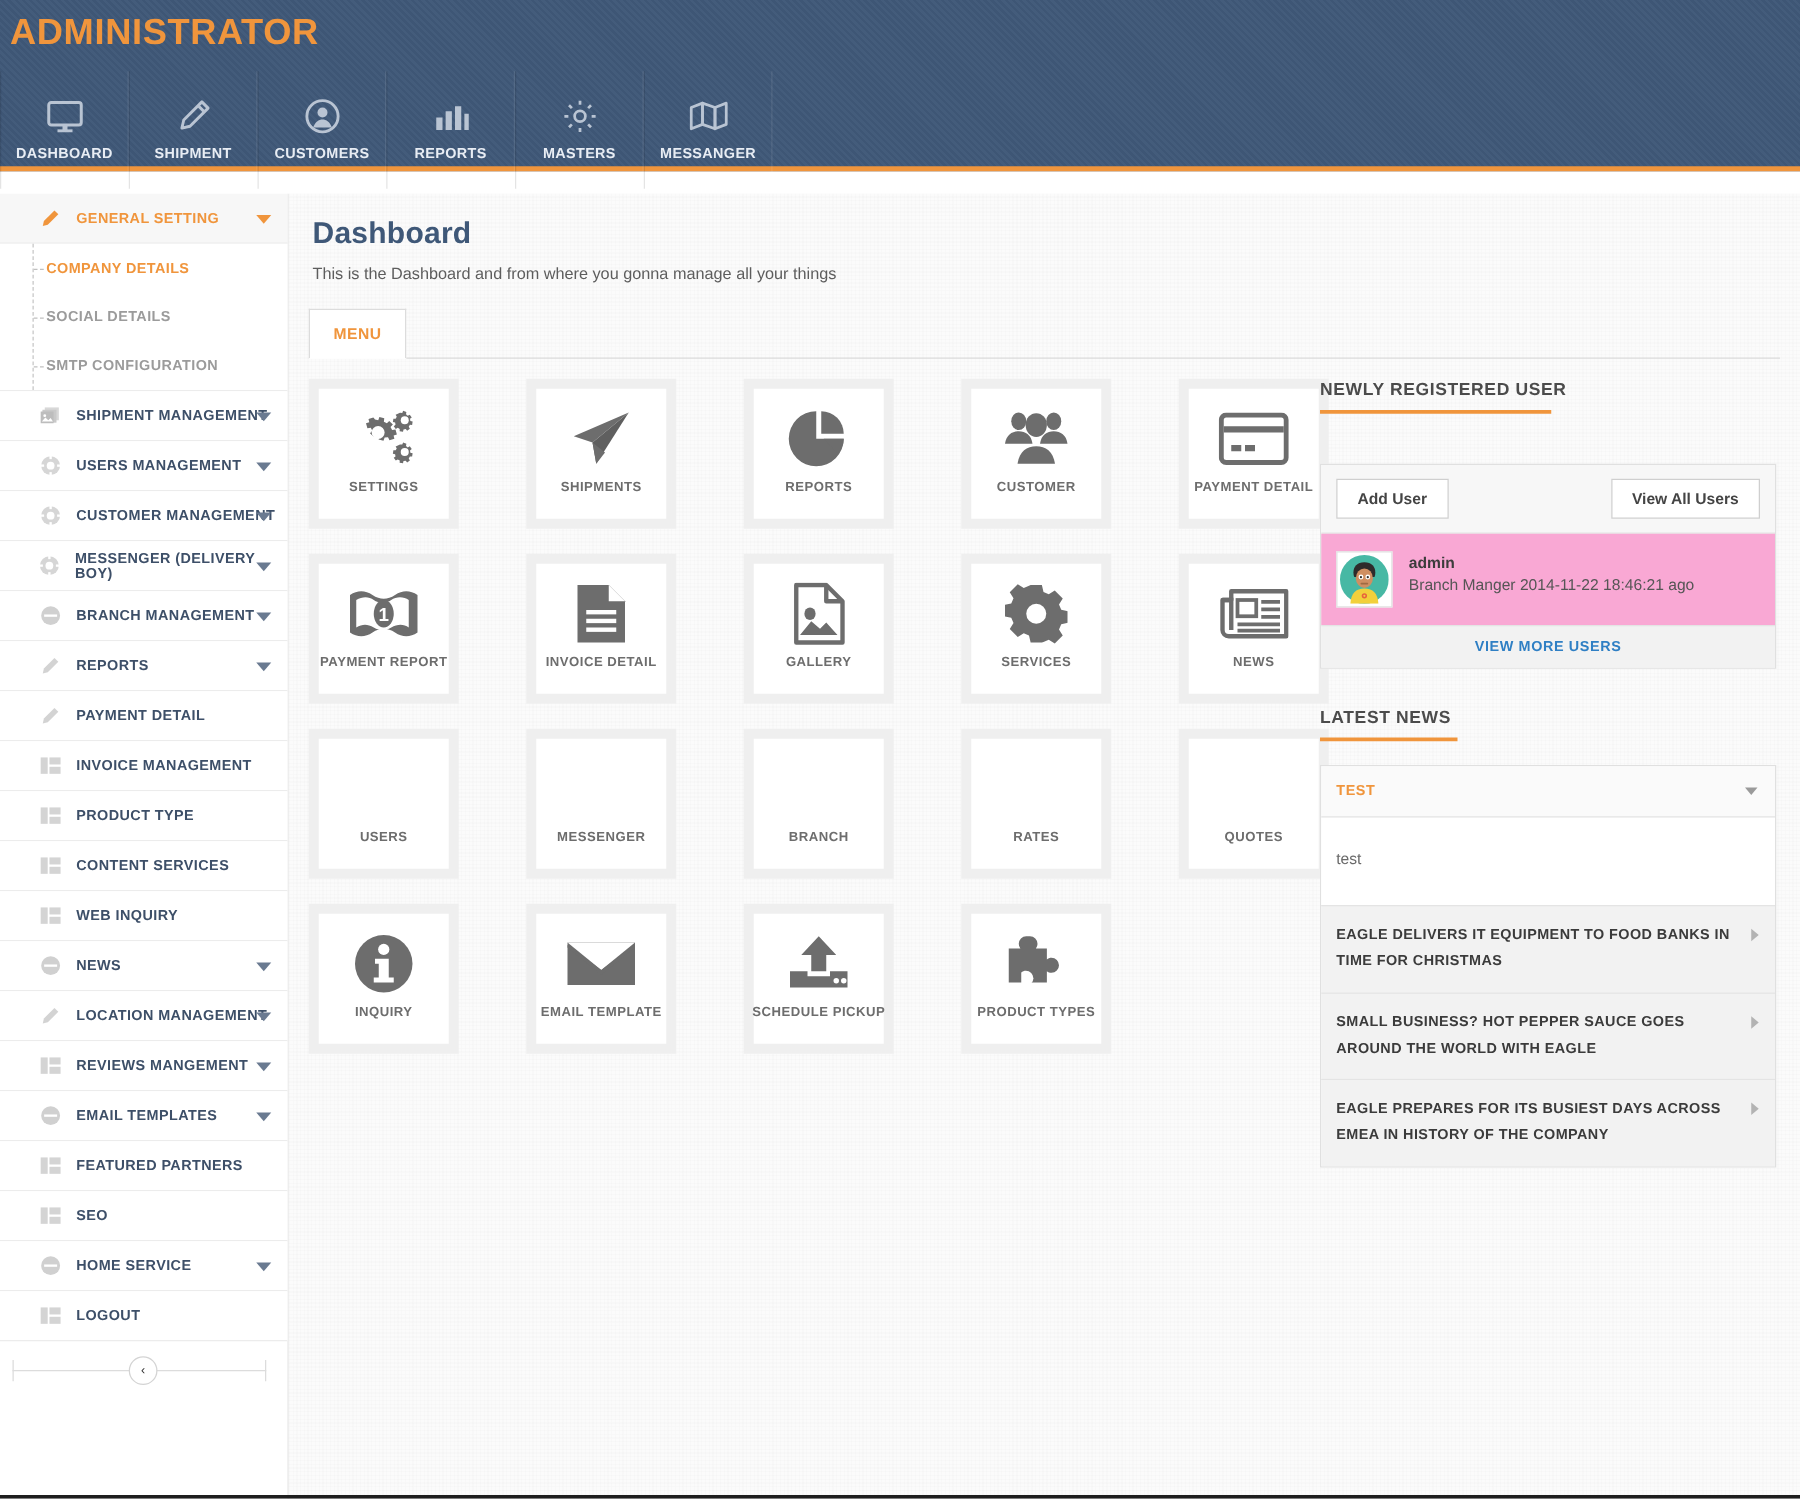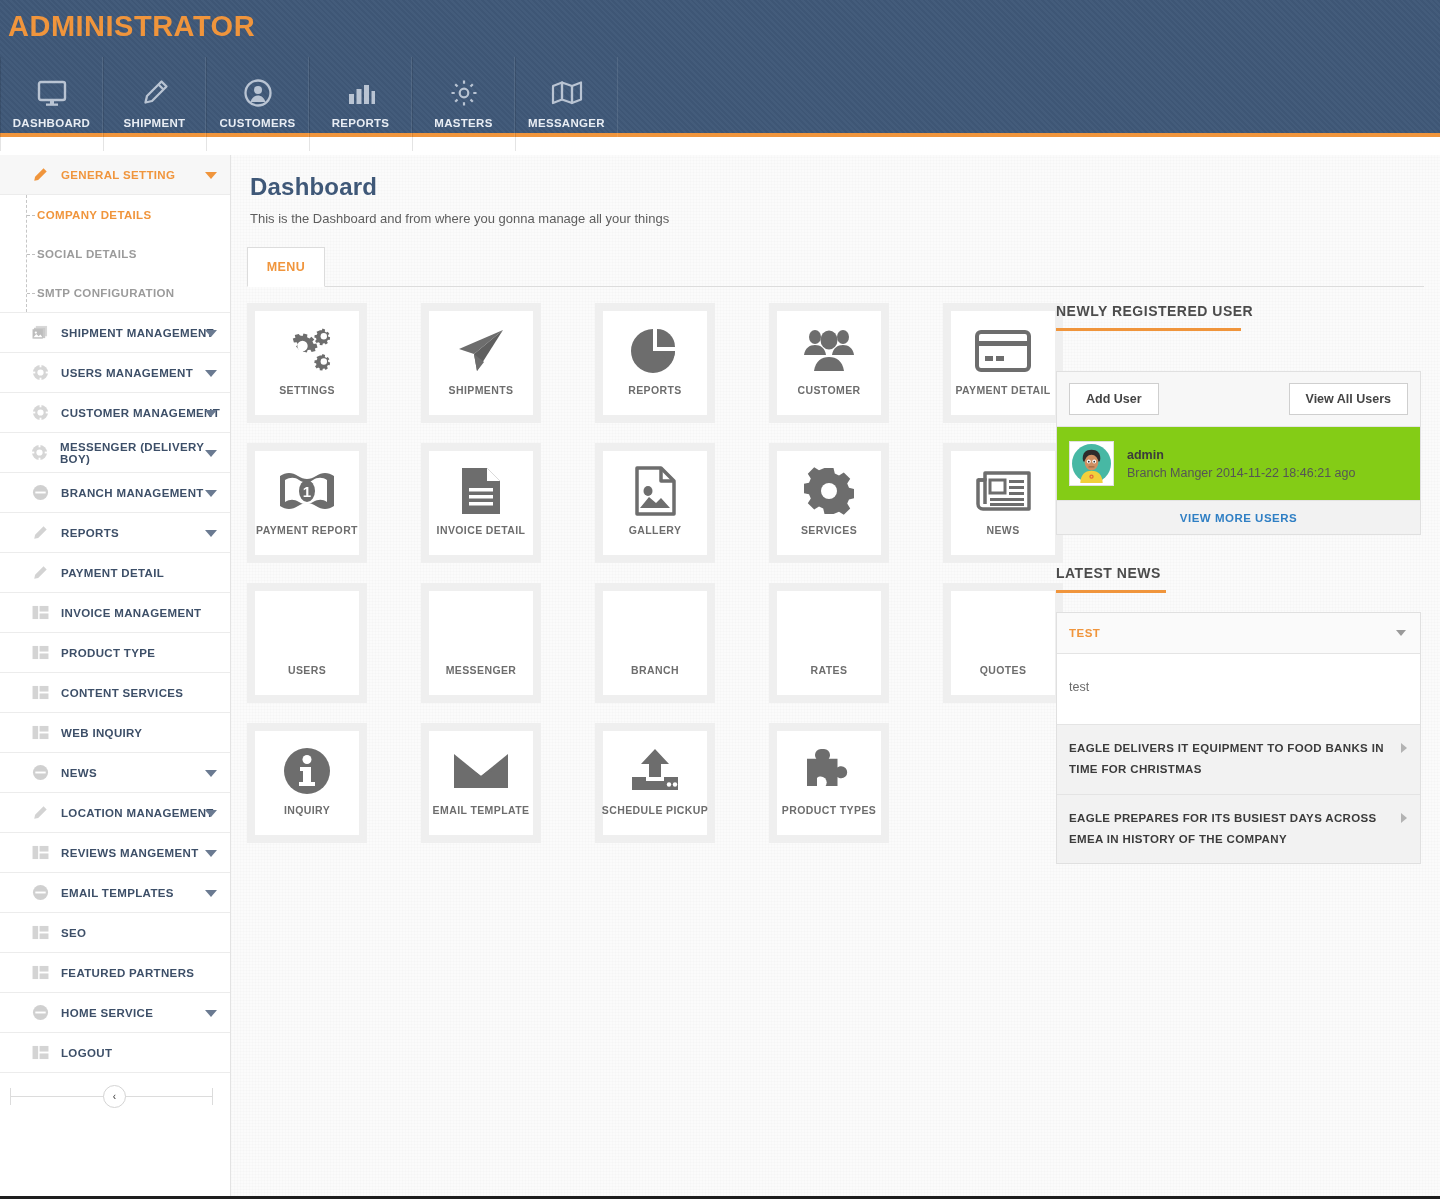--- a/index.html
+++ b/index.html
@@ -153,21 +153,21 @@
 
   .userbox { border:1px solid #e0e0e0; background:#fff;margin-top:40px; }
   .userbox-head {
     height:55px; background:#f7f7f7; border-bottom:1px solid #e4e4e4;
     display:flex; align-items:center; justify-content:space-between; padding:0 12px;
   }
   .btn {
     background:#fff; border:1px solid #cfcfcf; padding:8px 16px;
     font-size:12.5px; font-weight:bold; color:#444; cursor:pointer;
   }
-  .userrow { display:flex; padding:14px 12px 14px 12px; background:#84cc16;align-items:center; }
+  .userrow { display:flex; padding:14px 12px 14px 12px; background:#f9a8d4; }
   .avatar {
     width:45px; height:45px; border:1px solid #e0e0e0; background:#fff; padding:2px;
     flex:none;
   }
   .avatar svg { display:block; }
   .uinfo { margin-left:13px; }
   .uname { font-size:12.5px; font-weight:bold; color:#3c3c3c; line-height:1.45; }
   .umeta { font-size:12.5px; color:#555; line-height:1.45; max-width:255px; }
   .viewmore {
     height:34px; background:#f2f2f2; border-top:1px solid #e4e4e4;
@@ -495,32 +495,32 @@
     </div>
 
     <div class="side-item">
       <span class="sicon">
         <svg width="17" height="15" viewBox="0 0 18 16">
             <rect x="0.5" y="1" width="6" height="14" fill="#d4d4d4"></rect>
             <rect x="8" y="1" width="9.5" height="6" fill="#d4d4d4"></rect>
             <rect x="8" y="9" width="9.5" height="6" fill="#d4d4d4"></rect>
           </svg>
       </span>
-      <span class="slabel">SEO</span>
+      <span class="slabel">FEATURED PARTNERS</span>
     </div>
 
     <div class="side-item">
       <span class="sicon">
         <svg width="17" height="15" viewBox="0 0 18 16">
             <rect x="0.5" y="1" width="6" height="14" fill="#d4d4d4"></rect>
             <rect x="8" y="1" width="9.5" height="6" fill="#d4d4d4"></rect>
             <rect x="8" y="9" width="9.5" height="6" fill="#d4d4d4"></rect>
           </svg>
       </span>
-      <span class="slabel">FEATURED PARTNERS</span>
+      <span class="slabel">SEO</span>
     </div>
 
     <div class="side-item">
       <span class="sicon">
         <svg width="17" height="17" viewBox="0 0 18 18">
             <circle cx="9" cy="9" r="8" fill="#d0d0d0"></circle>
             <rect x="3.5" y="8" width="11" height="2" fill="#fff"></rect>
           </svg>
       </span>
       <span class="slabel">HOME SERVICE</span>
@@ -848,20 +848,24 @@
           <span class="acc-title">TEST</span>
           <span class="acc-caret"></span>
         </div>
         <div class="acc-body">test</div>
 
         <div class="news-item">
           <span class="ntext">EAGLE DELIVERS IT EQUIPMENT TO FOOD BANKS IN TIME FOR CHRISTMAS</span>
           <span class="narrow"></span>
         </div>
         <div class="news-item">
+          <span class="ntext">SMALL BUSINESS? HOT PEPPER SAUCE GOES AROUND THE WORLD WITH EAGLE</span>
+          <span class="narrow"></span>
+        </div>
+        <div class="news-item">
           <span class="ntext">EAGLE PREPARES FOR ITS BUSIEST DAYS ACROSS EMEA IN HISTORY OF THE COMPANY</span>
           <span class="narrow"></span>
         </div>
       </div>
 
     </div>
 
   </div>
 
   <div class="bottom-edge"></div>

